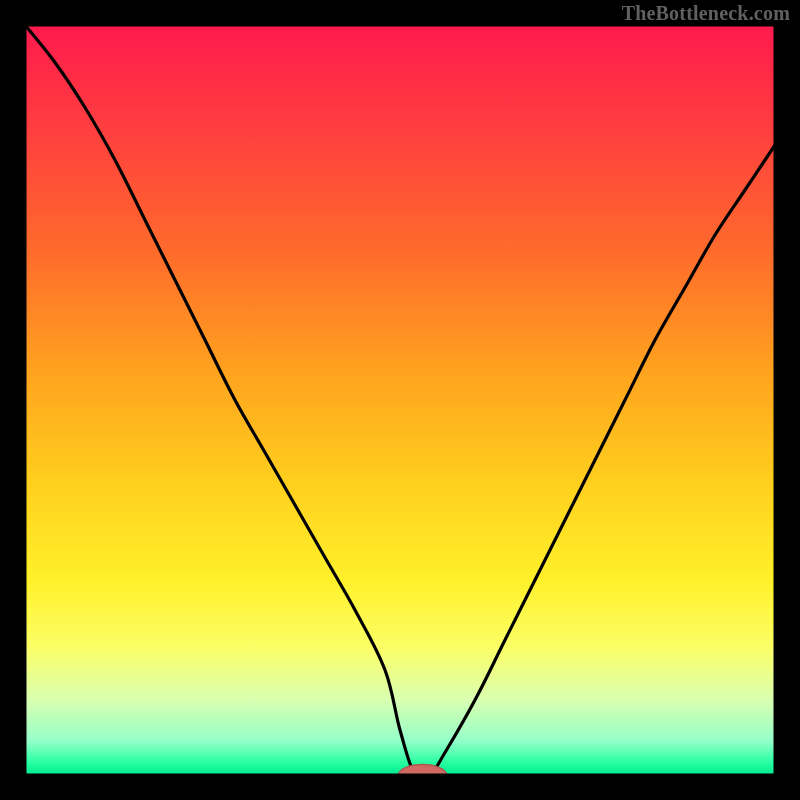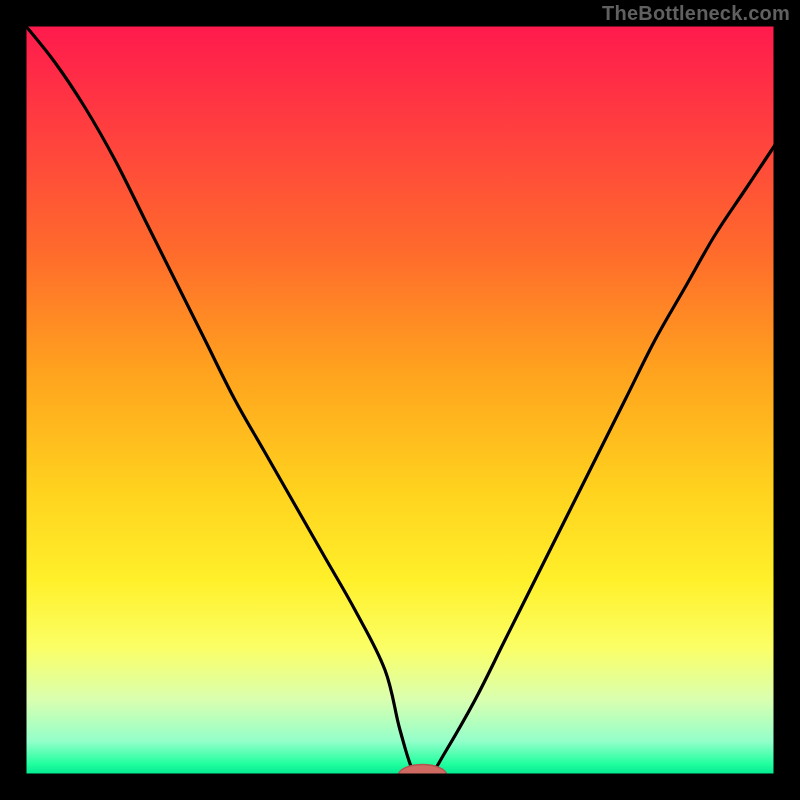--- a/index.html
+++ b/index.html
@@ -18,21 +18,21 @@
   }
   svg {
     position: absolute;
     top: 0;
     left: 0;
   }
   .watermark {
     position: absolute;
     top: 2px;
     right: 10px;
-    font-family: Liberation Sans, sans-serif;
+    font-family: Liberation Serif, serif;
     font-size: 20px;
     font-weight: 600;
     color: #606060;
     letter-spacing: 0.2px;
     user-select: none;
   }
 </style>
 </head>
 <body>
 

